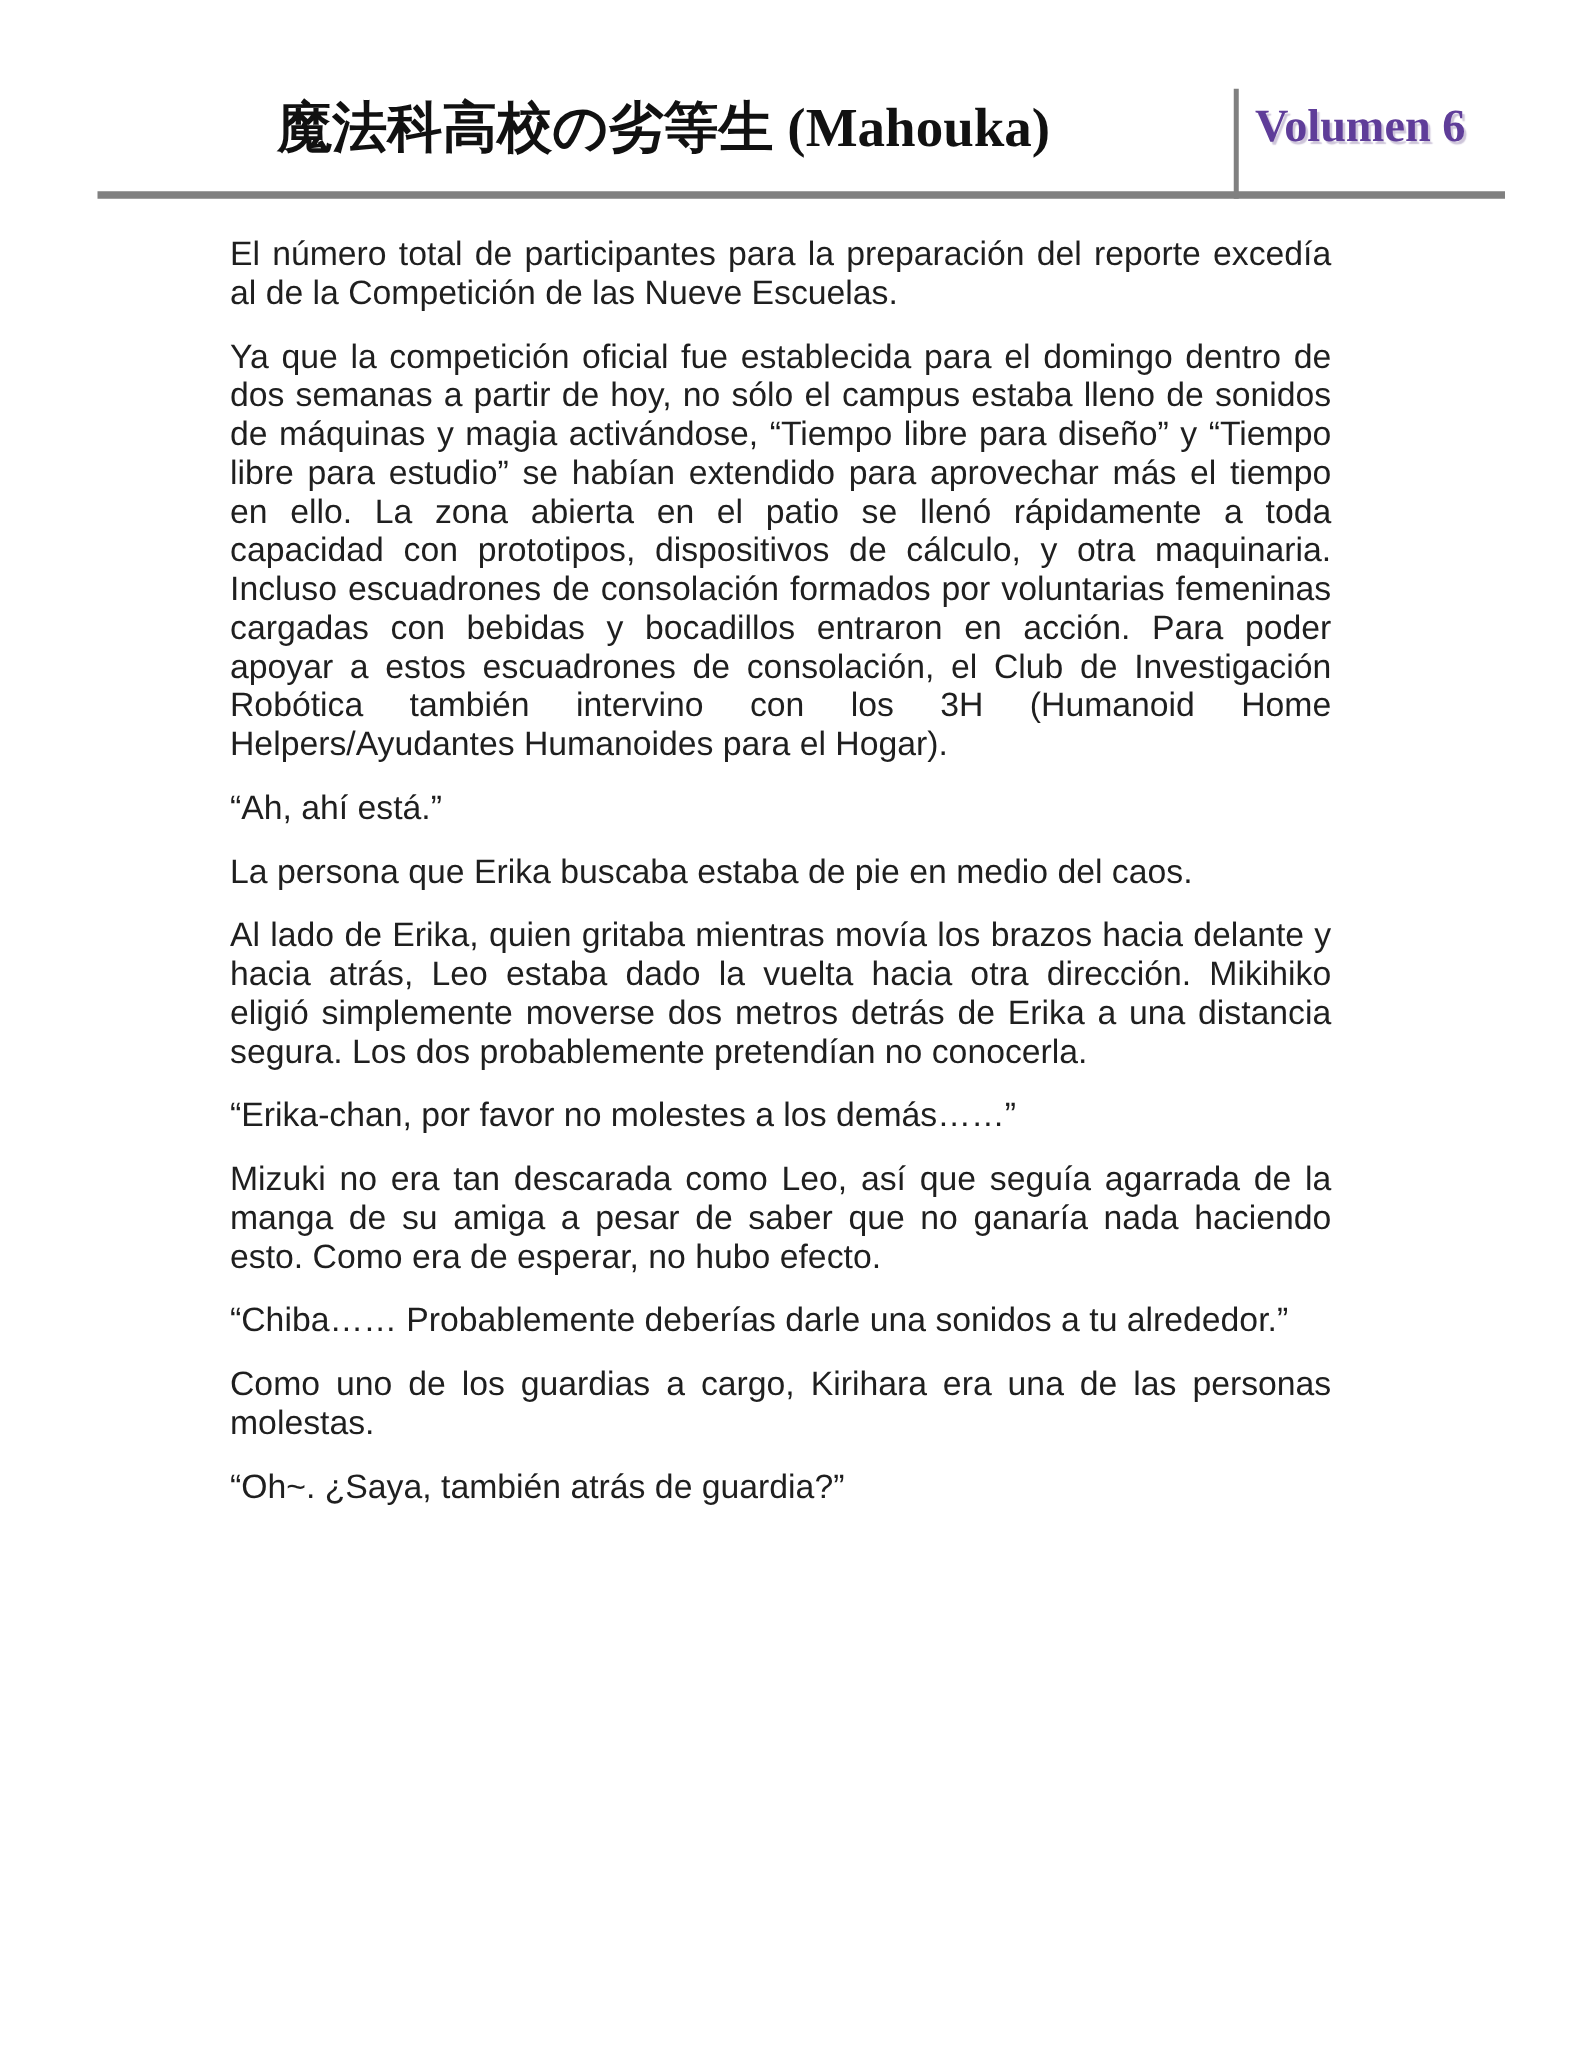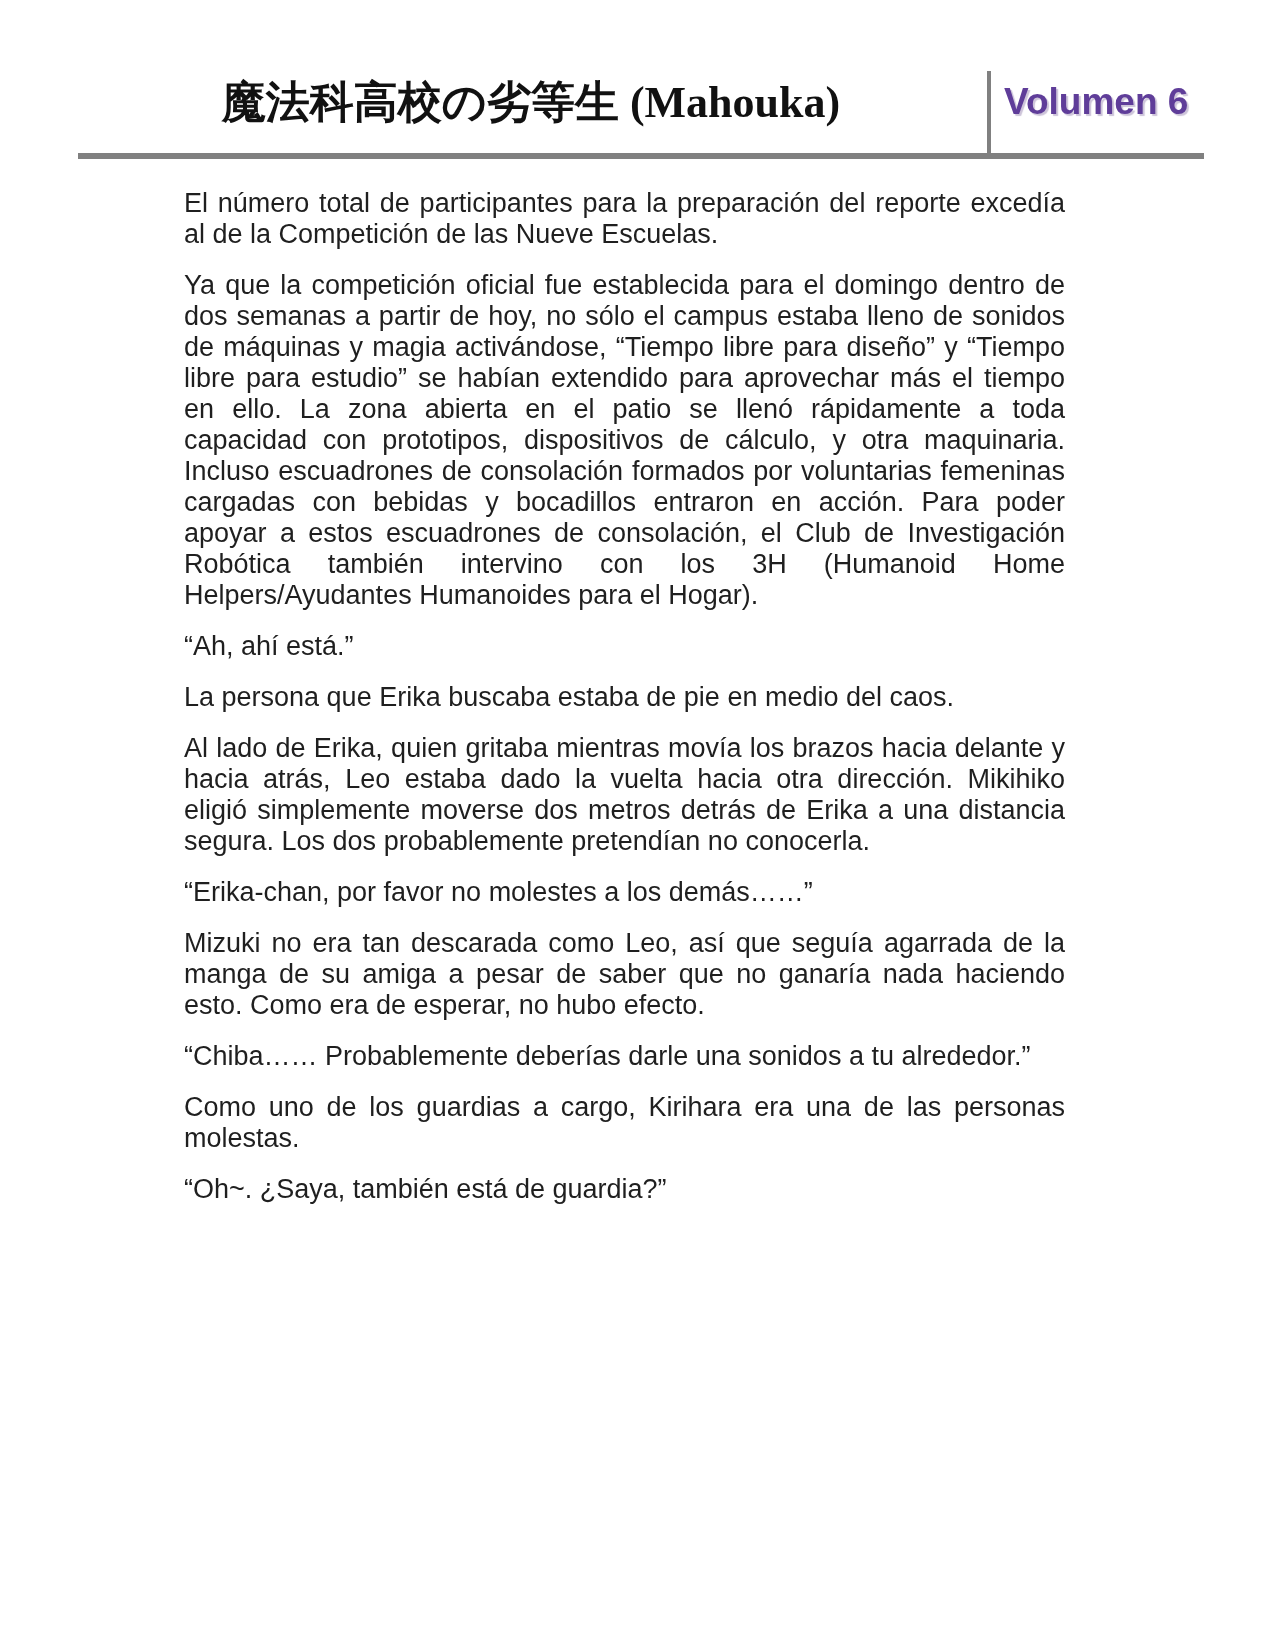--- a/index.html
+++ b/index.html
@@ -27,21 +27,21 @@
     font-weight: bold;
     font-size: 44px;
     line-height: 62px;
     color: #111111;
     white-space: nowrap;
   }
   .volume-label {
     position: absolute;
     left: 1004px;
     top: 80px;
-    font-family: Liberation Sans, sans-serif;
+    font-family: Liberation Serif, serif;
     font-weight: bold;
     font-size: 37px;
     line-height: 44px;
     color: #5f3d99;
     text-shadow: 2px 2px 1px #cdc4d9;
     white-space: nowrap;
   }
   .header-divider {
     position: absolute;
     left: 987px;
@@ -119,21 +119,21 @@
   <div class="content">
     <p>El número total de participantes para la preparación del reporte excedía al de la Competición de las Nueve Escuelas.</p>
     <p>Ya que la competición oficial fue establecida para el domingo dentro de dos semanas a partir de hoy, no sólo el campus estaba lleno de sonidos de máquinas y magia activándose, “Tiempo libre para diseño” y “Tiempo libre para estudio” se habían extendido para aprovechar más el tiempo en ello. La zona abierta en el patio se llenó rápidamente a toda capacidad con prototipos, dispositivos de cálculo, y otra maquinaria. Incluso escuadrones de consolación formados por voluntarias femeninas cargadas con bebidas y bocadillos entraron en acción. Para poder apoyar a estos escuadrones de consolación, el Club de Investigación Robótica también intervino con los 3H (Humanoid Home Helpers/Ayudantes Humanoides para el Hogar).</p>
     <p>“Ah, ahí está.”</p>
     <p>La persona que Erika buscaba estaba de pie en medio del caos.</p>
     <p>Al lado de Erika, quien gritaba mientras movía los brazos hacia delante y hacia atrás, Leo estaba dado la vuelta hacia otra dirección. Mikihiko eligió simplemente moverse dos metros detrás de Erika a una distancia segura. Los dos probablemente pretendían no conocerla.</p>
     <p>“Erika-chan, por favor no molestes a los demás……”</p>
     <p>Mizuki no era tan descarada como Leo, así que seguía agarrada de la manga de su amiga a pesar de saber que no ganaría nada haciendo esto. Como era de esperar, no hubo efecto.</p>
     <p>“Chiba…… Probablemente deberías darle una sonidos a tu alrededor.”</p>
     <p>Como uno de los guardias a cargo, Kirihara era una de las personas molestas.</p>
-    <p>“Oh~. ¿Saya, también está de guardia?”</p>
+    <p>“Oh~. ¿Saya, también atrás de guardia?”</p>
   </div>
 
   <div class="footer">
     <div class="rule-seg"></div>
     <span class="bracket">(</span>
     <span class="page-number">144</span>
     <span class="bracket">)</span>
     <div class="rule-seg"></div>
   </div>
 

